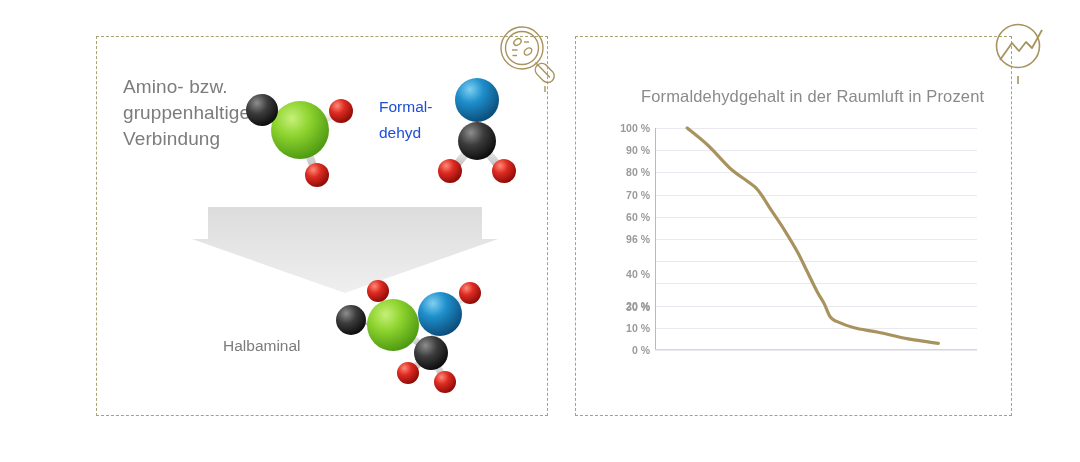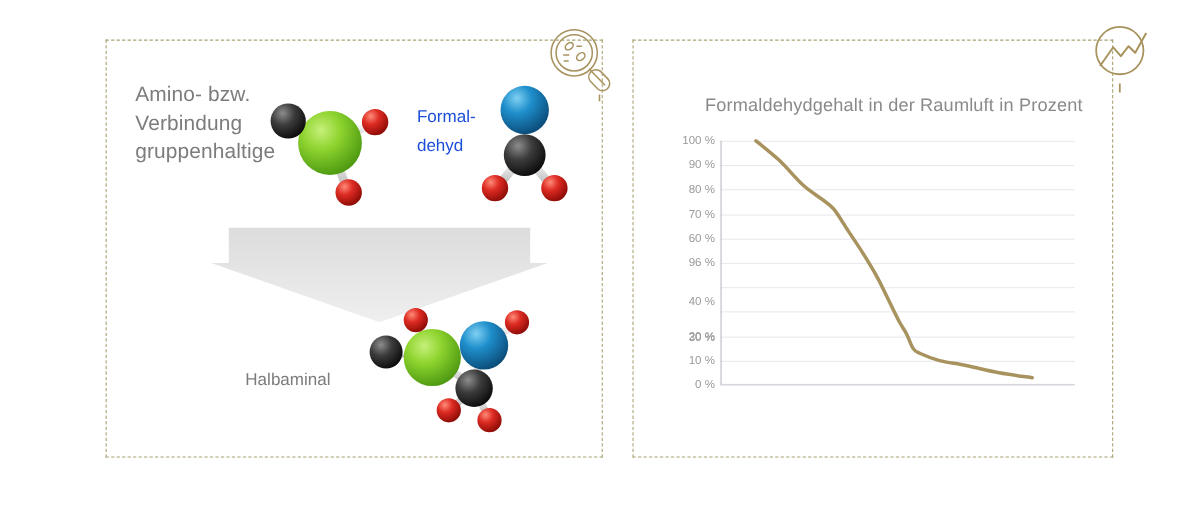--- a/index.html
+++ b/index.html
@@ -133,21 +133,21 @@
     overflow: visible;
   }
 
   .ytick {
     position: absolute;
     right: 0;
     width: 48px;
     text-align: right;
     font-size: 10.5px;
     color: #9a9a9a;
-    font-weight: 400;
+    font-weight: 700;
     transform: translateY(-50%);
     white-space: nowrap;
   }
   #y-ticks { position: absolute; left: 0; top: 6px; width: 50px; height: 222px; }
 
   #x-ticks { position: absolute; left: 55px; top: 236px; width: 322px; height: 20px; }
   .xtick {
     position: absolute;
     top: 0;
     font-size: 10.5px;
@@ -174,22 +174,22 @@
       <line x1="27" y1="20" x2="32" y2="20"></line>
       <path d="M38.5 40.5 L53 55.5" stroke-width="1.4"></path>
       <path d="M40 43.5 a6.5 6.5 0 0 1 9 -0.6 l6.8 7 a6.5 6.5 0 0 1 -9.3 9 l-6.8 -7 a6.5 6.5 0 0 1 0.3 -8.4 z"></path>
       <line x1="48" y1="64" x2="48" y2="70"></line>
     </g>
   </svg>
 </div>
 
 <div id="left-text">
   <div>Amino- bzw.</div>
+  <div>gruppenhaltige</div>
   <div>Verbindung</div>
-  <div>gruppenhaltige</div>
 </div>
 
 <div class="molecule" id="mol-amine">
   <svg viewBox="0 0 130 110" width="130" height="110">
     <defs>
       <radialGradient id="gGreen" cx="36%" cy="30%" r="72%">
         <stop offset="0%" stop-color="#c6f07a"></stop>
         <stop offset="42%" stop-color="#8fd42f"></stop>
         <stop offset="100%" stop-color="#4e9a12"></stop>
       </radialGradient>

